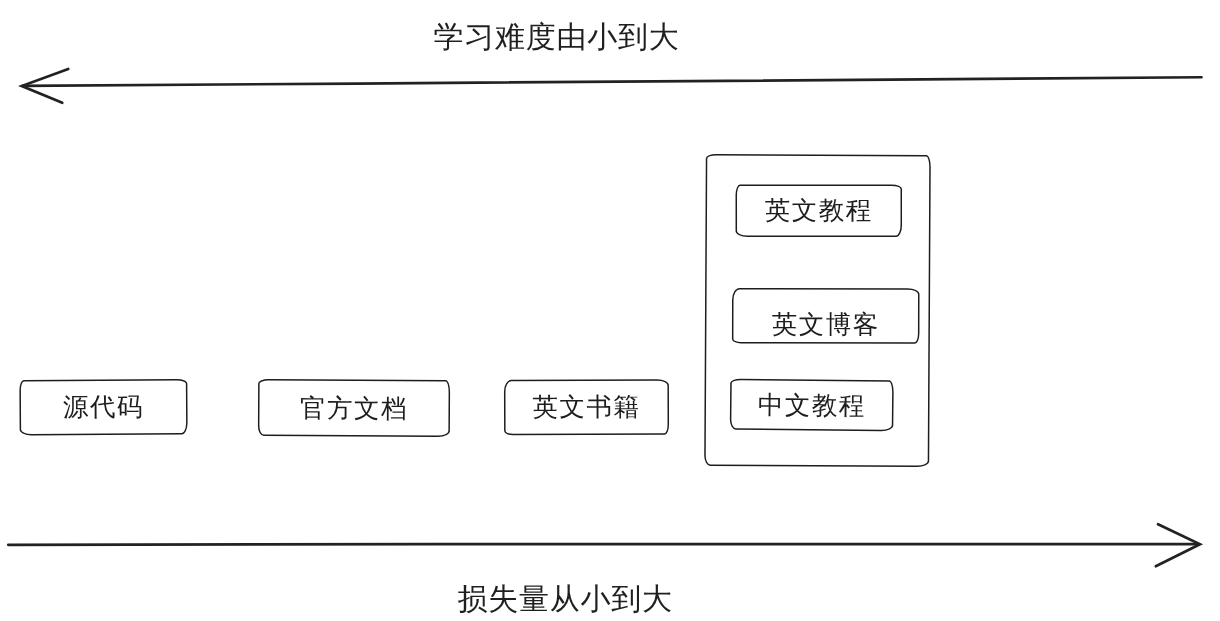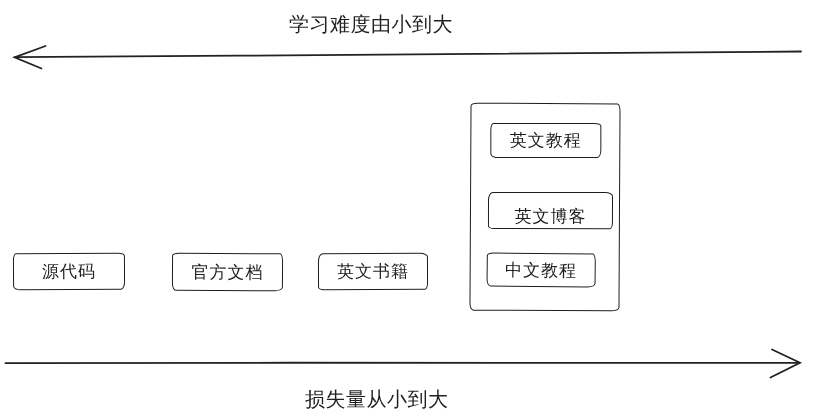--- a/index.html
+++ b/index.html
@@ -71,25 +71,25 @@
     <g stroke="#222222" stroke-width="1.8" fill="none" stroke-linecap="round">
       <path d="M 5.5 363.2 C 270 362.6, 530 362.6, 798 362.8"></path>
       <path d="M 772 349.5 L 800 362.8 L 770.5 377.5"></path>
     </g>
   </svg>
 
   <div class="sketch-box r1" style="left: 13px; top: 253px; width: 112px; height: 37px;">
     <span>源代码</span>
   </div>
 
-  <div class="sketch-box r2" style="left: 172px; top: 253px; width: 111px; height: 38px;">
+  <div class="sketch-box r2" style="left: 172px; top: 253px; width: 128px; height: 38px;">
     <span>官方文档</span>
   </div>
 
-  <div class="sketch-box r3" style="left: 318px; top: 253px; width: 110px; height: 37px;">
+  <div class="sketch-box r3" style="left: 336px; top: 253px; width: 110px; height: 37px;">
     <span>英文书籍</span>
   </div>
 
   <div class="group-box r2" style="left: 470px; top: 103px; width: 150px; height: 208px;">
     <div class="sketch-box r1" style="left: 19px; top: 19px; width: 111px; height: 35px;">
       <span>英文教程</span>
     </div>
     <div class="sketch-box r3" style="left: 17px; top: 88px; width: 125px; height: 37px; align-items: flex-end;">
       <span>英文博客</span>
     </div>

